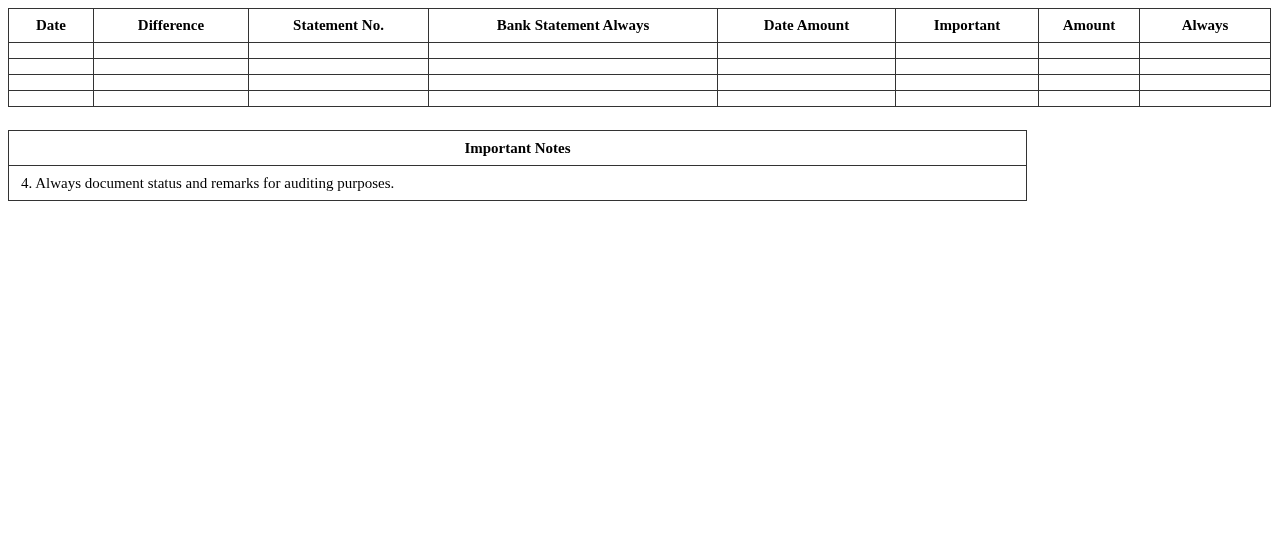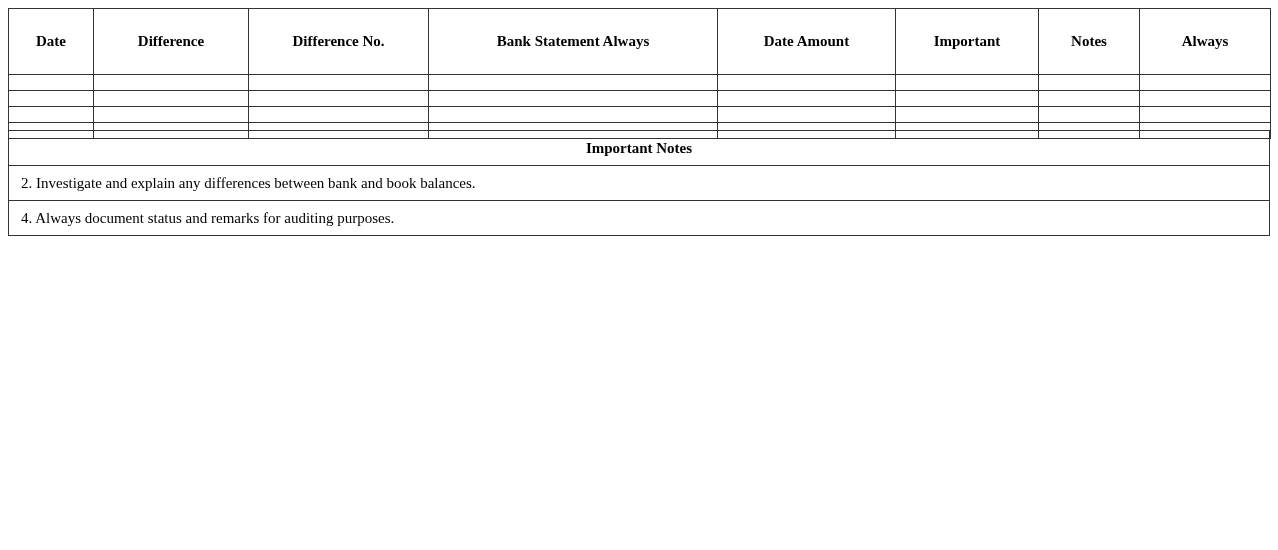--- a/index.html
+++ b/index.html
@@ -1,20 +1,20 @@
 <!DOCTYPE html>
 <html><head>
 <meta charset="utf-8">
 <style>
   html, body { margin: 0; padding: 0; background: #ffffff; }
   body { width: 1278px; height: 550px; position: relative; font-family: "Liberation Serif", serif; color: #000; }
-  table { border-collapse: collapse; position: absolute; left: 8px; width: 1262px; }
+  table { border-collapse: collapse; position: absolute; left: 8px; width: 1019px; }
   td, th { border: 1px solid #333; }
   #recon { top: 8px; table-layout: fixed; }
-  #recon th { height: 33px; font-size: 15px; font-weight: bold; text-align: center; padding: 16px; }
+  #recon th { height: 33px; font-size: 15px; font-weight: bold; text-align: center; padding: 0; }
   #recon td { height: 15px; padding: 0; }
   #notes { top: 130px; }
   #notes th { height: 34px; font-size: 15px; font-weight: bold; text-align: center; padding: 0; }
   #notes td { height: 34px; font-size: 15px; padding: 0 0 0 12px; text-align: left; }
 </style>
 </head>
 <body>
 
 <table id="recon">
   <colgroup>
@@ -24,25 +24,25 @@
       <col style="width:289px">
     <col style="width:178px">
       <col style="width:143px">
       <col style="width:101px">
       <col style="width:131px">
   </colgroup>
   <thead>
     <tr>
       <th>Date</th>
       <th>Difference</th>
-      <th>Difference No.</th>
+      <th>Statement No.</th>
       <th>Bank Statement Always</th>
       <th>Date Amount</th>
       <th>Important</th>
-      <th>Notes</th>
+      <th>Amount</th>
       <th>Always</th>
     </tr>
   </thead>
   <tbody>
     <tr>
       <td></td>
       <td></td>
       <td></td>
       <td></td>
       <td></td>
@@ -84,19 +84,16 @@
 </table>
 
 <table id="notes">
   <thead>
     <tr>
       <th>Important Notes</th>
     </tr>
   </thead>
   <tbody>
     <tr>
-        <td>2. Investigate and explain any differences between bank and book balances.</td>
-      </tr>
-    <tr>
         <td>4. Always document status and remarks for auditing purposes.</td>
       </tr>
   </tbody>
 </table>
 
 </body></html>

